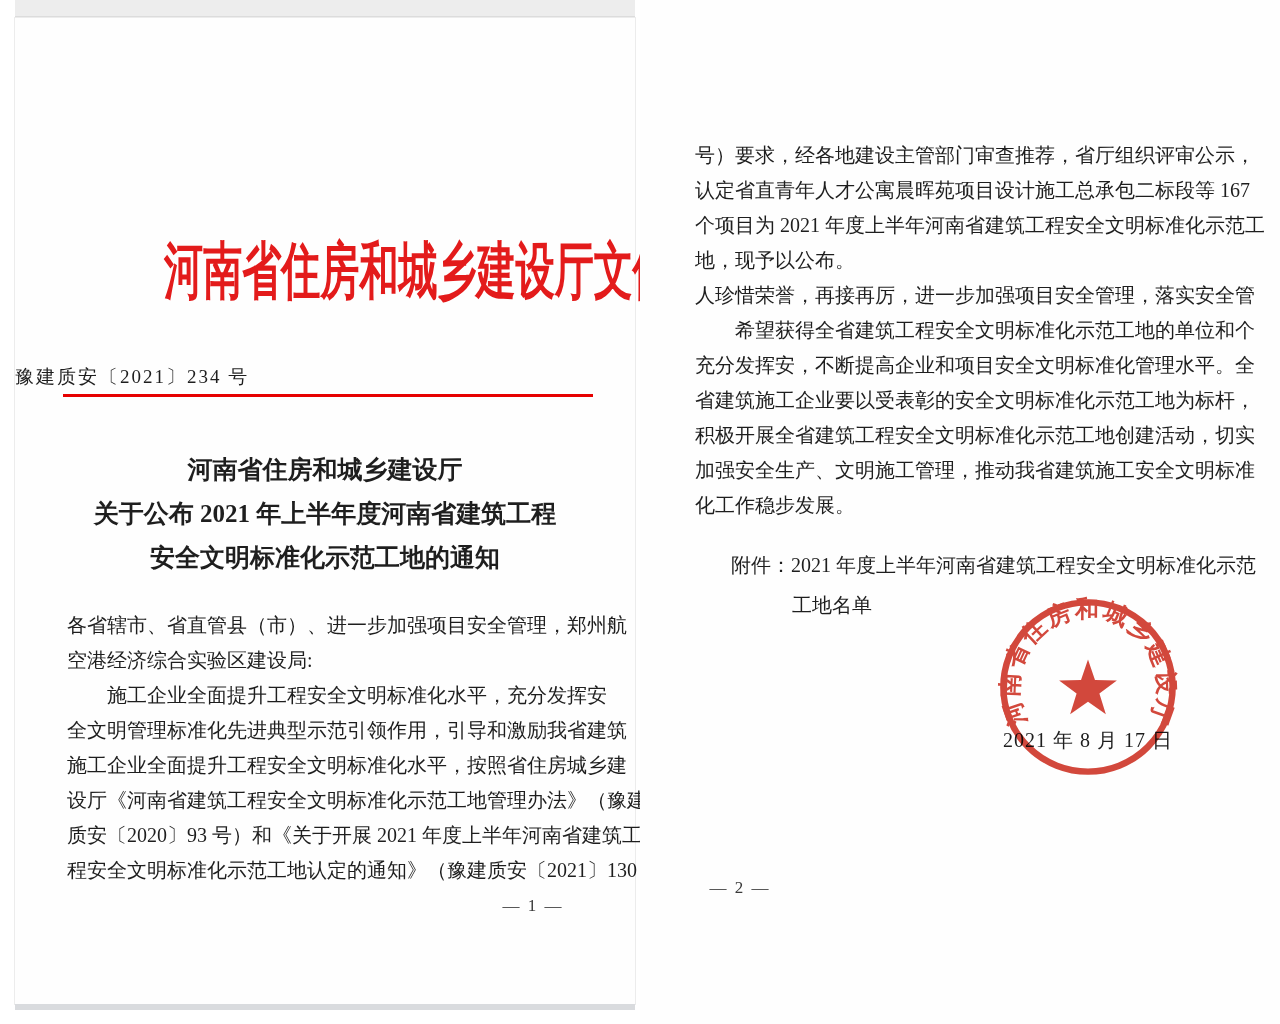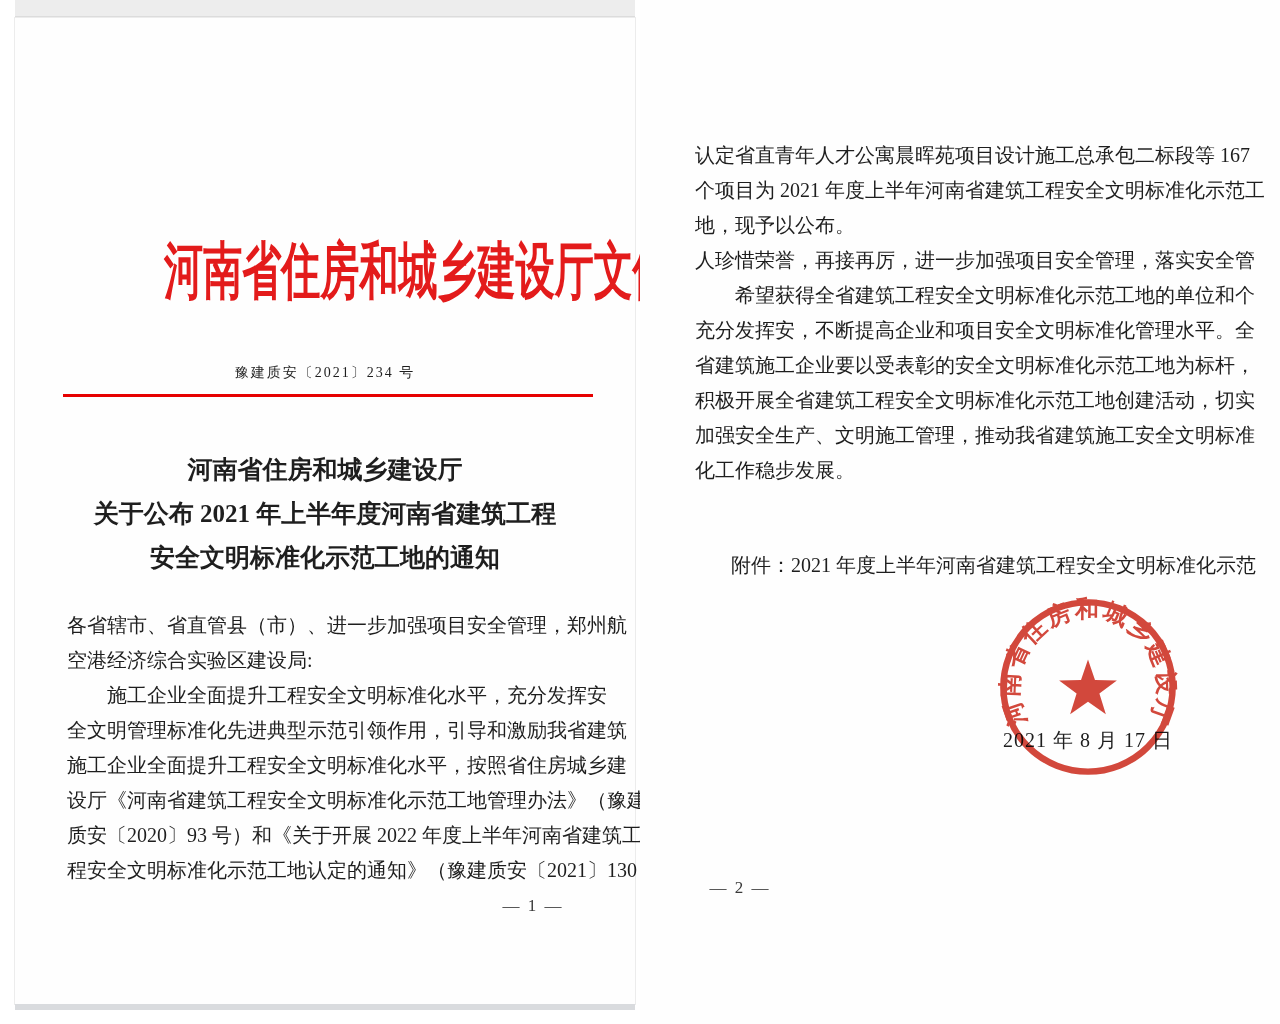--- a/index.html
+++ b/index.html
@@ -21,21 +21,21 @@
   .bottom-shadow {
     position: absolute; left: 15px; top: 1004px; width: 620px; height: 6px;
     background: #d9dbde;
   }
   .red-header { position: absolute; top: 216px; left: 0; width: 100%; height: 74px; text-align: center; }
   .red-header-text {
     display: inline-block; white-space: nowrap; line-height: 74px;
     font-size: 62px; font-weight: bold; color: #e31b1b;
     transform: scaleX(0.63); transform-origin: 50% 50%;
   }
-  .doc-number { position: absolute; top: 346px; left: 0; width: 100%; text-align: center; font-size: 14px; letter-spacing: 2px; }
+  .doc-number { position: absolute; top: 346px; left: 0; width: 100%; text-align: left; font-size: 19px; letter-spacing: 2px; }
   .red-rule { position: absolute; top: 376px; left: 48px; width: 530px; height: 3px; background: #e60000; }
   .doc-title {
     position: absolute; top: 430px; left: 0; width: 100%;
     text-align: center; font-weight: bold; font-size: 25px; line-height: 44px;
   }
   .title-line { white-space: pre; }
   .left-body { position: absolute; top: 590px; left: 52px; width: 545px; }
   .body-line { font-size: 20px; line-height: 35px; white-space: pre; }
   .page-num { position: absolute; font-size: 17px; color: #3a3a3a; letter-spacing: 2px; }
   .page-num-1 { top: 878px; left: 448px; width: 140px; text-align: center; }
@@ -77,43 +77,45 @@
         <div class="title-line">关于公布 2021 年上半年度河南省建筑工程</div>
         <div class="title-line">安全文明标准化示范工地的通知</div>
       </div>
     <div class="left-body">
         <div class="body-line">各省辖市、省直管县（市）、进一步加强项目安全管理，郑州航</div>
         <div class="body-line">空港经济综合实验区建设局:</div>
         <div class="body-line">　　施工企业全面提升工程安全文明标准化水平，充分发挥安</div>
         <div class="body-line">全文明管理标准化先进典型示范引领作用，引导和激励我省建筑</div>
         <div class="body-line">施工企业全面提升工程安全文明标准化水平，按照省住房城乡建</div>
         <div class="body-line">设厅《河南省建筑工程安全文明标准化示范工地管理办法》（豫建</div>
-        <div class="body-line">质安〔2020〕93 号）和《关于开展 2022 年度上半年河南省建筑工</div>
+        <div class="body-line">质安〔2020〕93 号）和《关于开展 2021 年度上半年河南省建筑工</div>
         <div class="body-line">程安全文明标准化示范工地认定的通知》（豫建质安〔2021〕130</div>
       </div>
     <div class="page-num page-num-1">— 1 —</div>
   </div>
   <div class="bottom-shadow"></div>
 
   <div class="page-right">
     <div class="right-body">
+        <div class="body-line">号）要求，经各地建设主管部门审查推荐，省厅组织评审公示，</div>
         <div class="body-line">认定省直青年人才公寓晨晖苑项目设计施工总承包二标段等 167</div>
         <div class="body-line">个项目为 2021 年度上半年河南省建筑工程安全文明标准化示范工</div>
         <div class="body-line">地，现予以公布。</div>
         <div class="body-line">人珍惜荣誉，再接再厉，进一步加强项目安全管理，落实安全管</div>
         <div class="body-line">　　希望获得全省建筑工程安全文明标准化示范工地的单位和个</div>
         <div class="body-line">充分发挥安，不断提高企业和项目安全文明标准化管理水平。全</div>
         <div class="body-line">省建筑施工企业要以受表彰的安全文明标准化示范工地为标杆，</div>
         <div class="body-line">积极开展全省建筑工程安全文明标准化示范工地创建活动，切实</div>
         <div class="body-line">加强安全生产、文明施工管理，推动我省建筑施工安全文明标准</div>
         <div class="body-line">化工作稳步发展。</div>
       </div>
 
     <div class="attachment">
       <div class="att-line1">附件：2021 年度上半年河南省建筑工程安全文明标准化示范</div>
+      <div class="att-line2">工地名单</div>
     </div>
 
     <div class="sign-date">2021 年 8 月 17 日</div>
 
     <svg class="seal" viewBox="0 0 200 200">
       <defs>
         <path id="sealArc" d="M 36.3,141.4 A 76,76 0 1 1 163.7,141.4"></path>
       </defs>
       <circle class="seal-stroke" cx="100" cy="100" r="92"></circle>
       <polygon class="seal-fill" points="100,70 107.6,92.5 131.4,92.8 112.4,107 119.4,129.7 100,116 80.6,129.7 87.6,107 68.6,92.8 92.4,92.5"></polygon>

